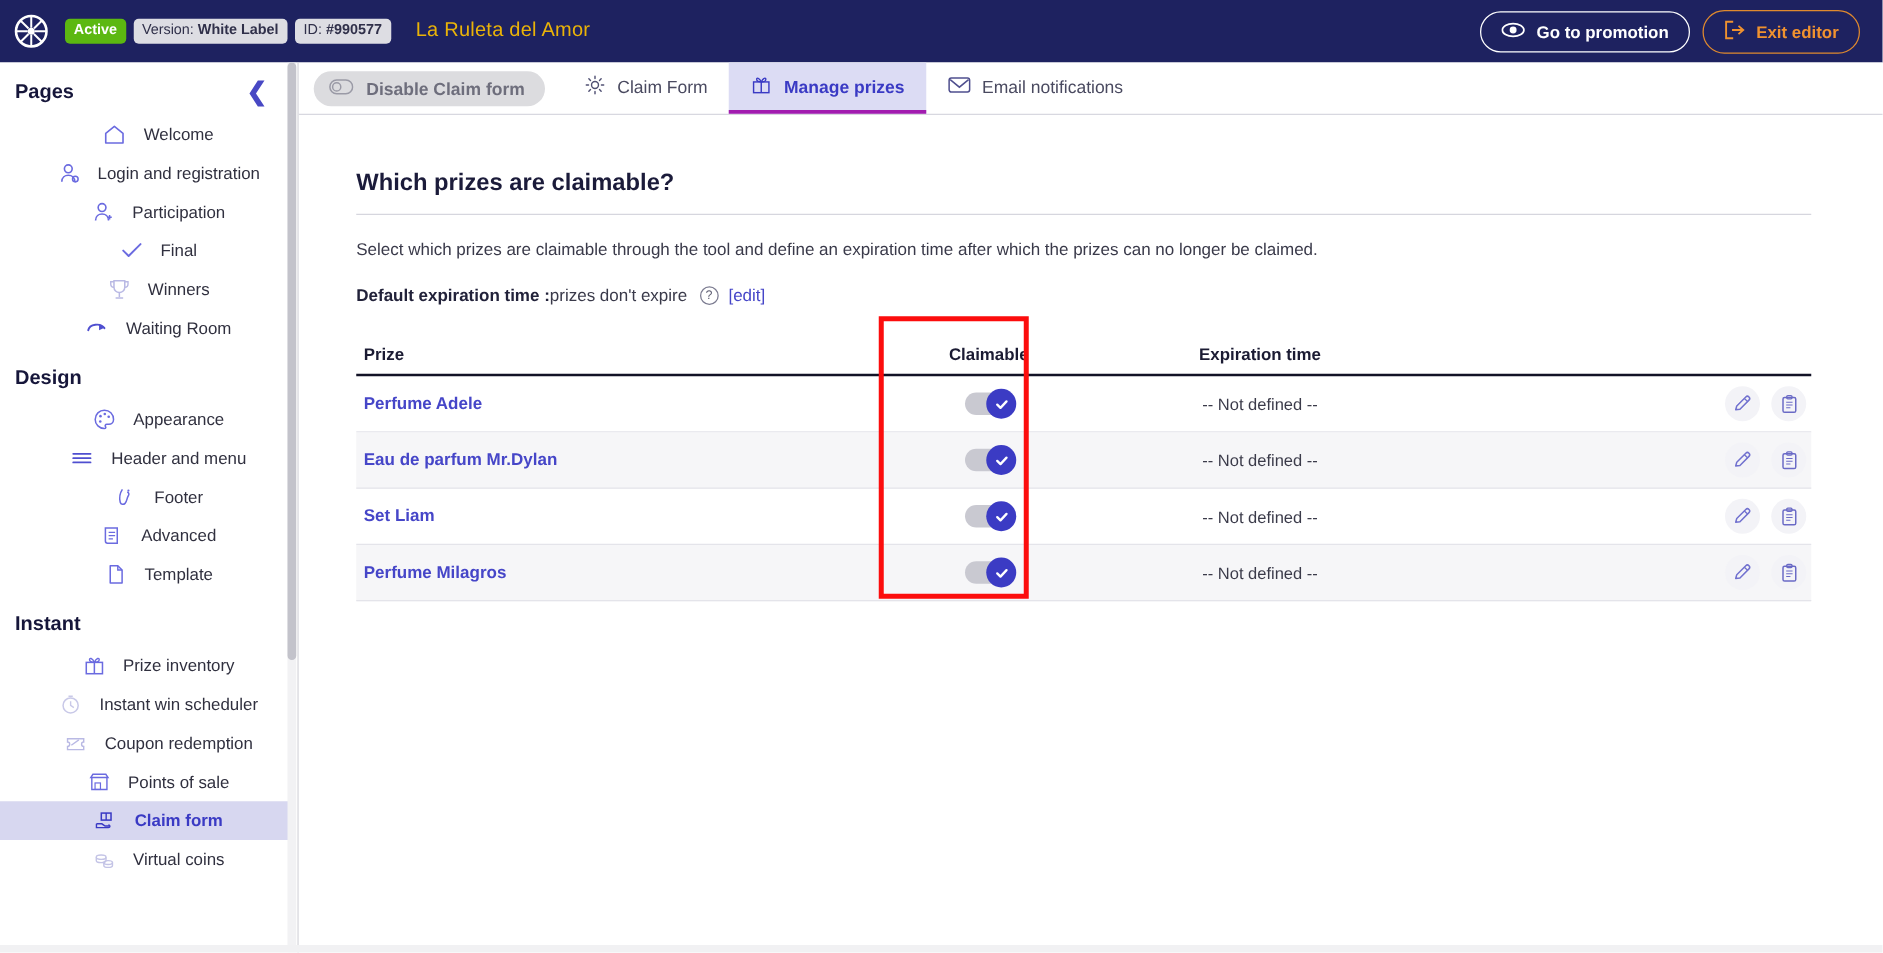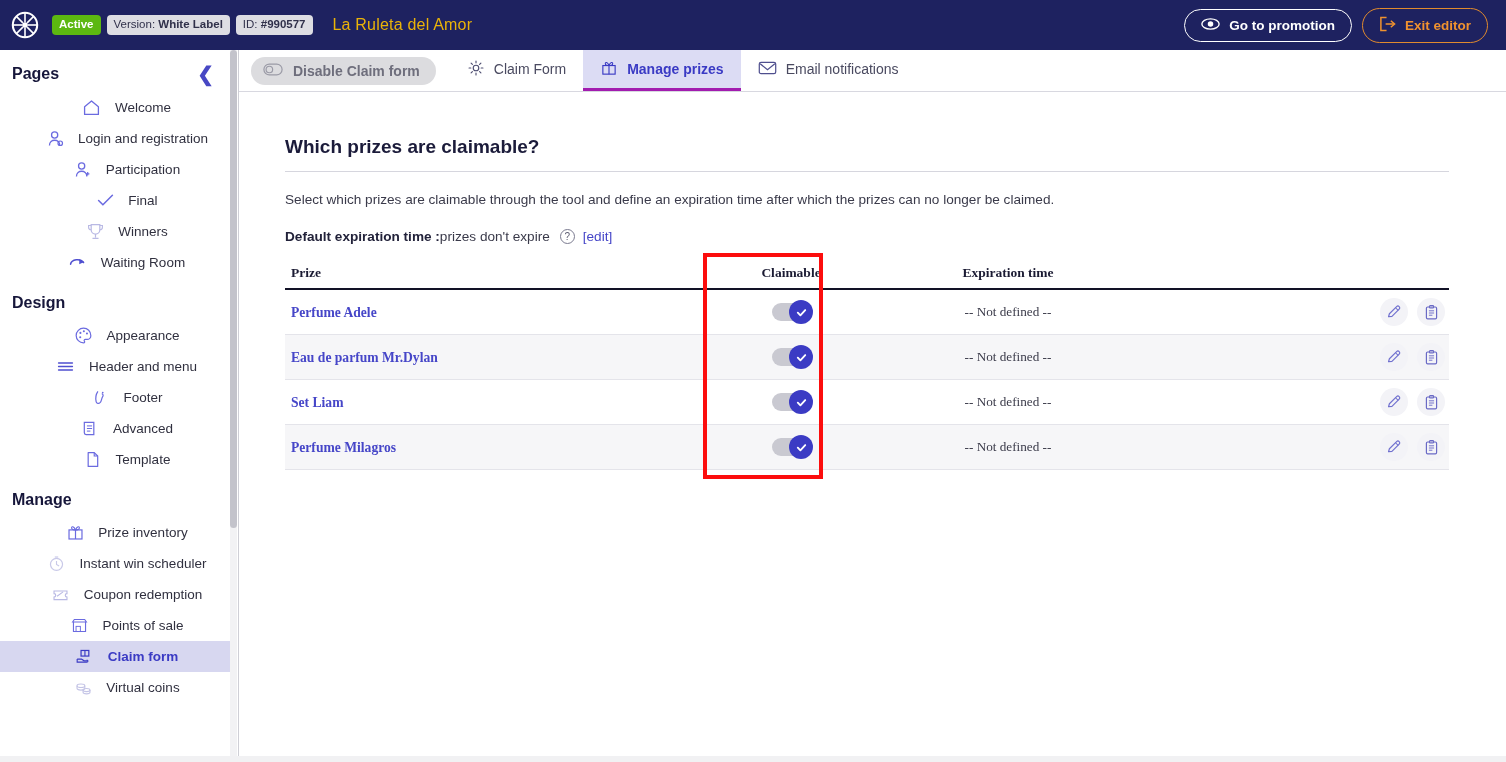--- a/index.html
+++ b/index.html
@@ -95,21 +95,21 @@
   #default-exp-line { font-size:13.6px; color:#3a3a4a; margin-top:22px; display:flex; align-items:center; gap:0; }
   #default-exp-line b { font-weight:bold; color:#22223a; }
   #help-icon {
     display:inline-flex; align-items:center; justify-content:center;
     width:15px; height:15px; border-radius:50%; border:1.2px solid #7b7b90;
     color:#5d5d72; font-size:10px; margin:0 8px 0 10px; cursor:pointer;
   }
   #edit-link { color:#4646c8; cursor:pointer; }
 
   
-  #prize-table { margin-top:13px; width:1164px;font-family:Liberation Serif, serif; }
+  #prize-table { margin-top:24px; width:1164px; }
   .trow { display:flex; align-items:center; }
   #thead { height:33px; border-bottom:2px solid #121226; }
   #thead .cell { font-size:13.5px; font-weight:bold; color:#1b1b33; }
   .c-prize { width:434px; padding-left:6px; }
   .c-claim { width:144px; display:flex; justify-content:center; }
   .c-exp   { width:290px; display:flex; justify-content:center; }
   .c-act   { flex:1; display:flex; justify-content:flex-end; gap:9px; padding-right:4px; }
   .brow { height:45px; border-bottom:1px solid #e4e4ea; }
   .brow.alt { background:#f6f6f8; }
   .prize-name { font-size:13.6px; font-weight:bold; color:#4646c8; cursor:pointer; }
@@ -298,21 +298,21 @@
     <div class="side-item">
       <span class="ic">
           <svg width="19" height="19" viewBox="0 0 22 22">
             <path d="M6 3 h7 l4 4 v12 H6 Z" fill="none" stroke="#6b6be0" stroke-width="1.4" stroke-linejoin="round"></path>
             <path d="M13 3 v4 h4" fill="none" stroke="#6b6be0" stroke-width="1.3"></path>
           </svg>
         </span>
       <span>Template</span>
     </div>
 
-    <div class="side-section-title">Manage</div>
+    <div class="side-section-title">Instant</div>
 
     <div class="side-item">
       <span class="ic">
           <svg width="19" height="19" viewBox="0 0 22 22">
             <rect x="3.5" y="8" width="15" height="10.5" fill="none" stroke="#6b6be0" stroke-width="1.4"></rect>
             <line x1="11" y1="8" x2="11" y2="18.5" stroke="#6b6be0" stroke-width="1.4"></line>
             <path d="M11 8 c-3 0 -4.5 -1 -4.5 -2.6 S9 3.5 11 8 Z M11 8 c3 0 4.5 -1 4.5 -2.6 S13 3.5 11 8 Z" fill="none" stroke="#6b6be0" stroke-width="1.3"></path>
           </svg>
         </span>
       <span>Prize inventory</span>

